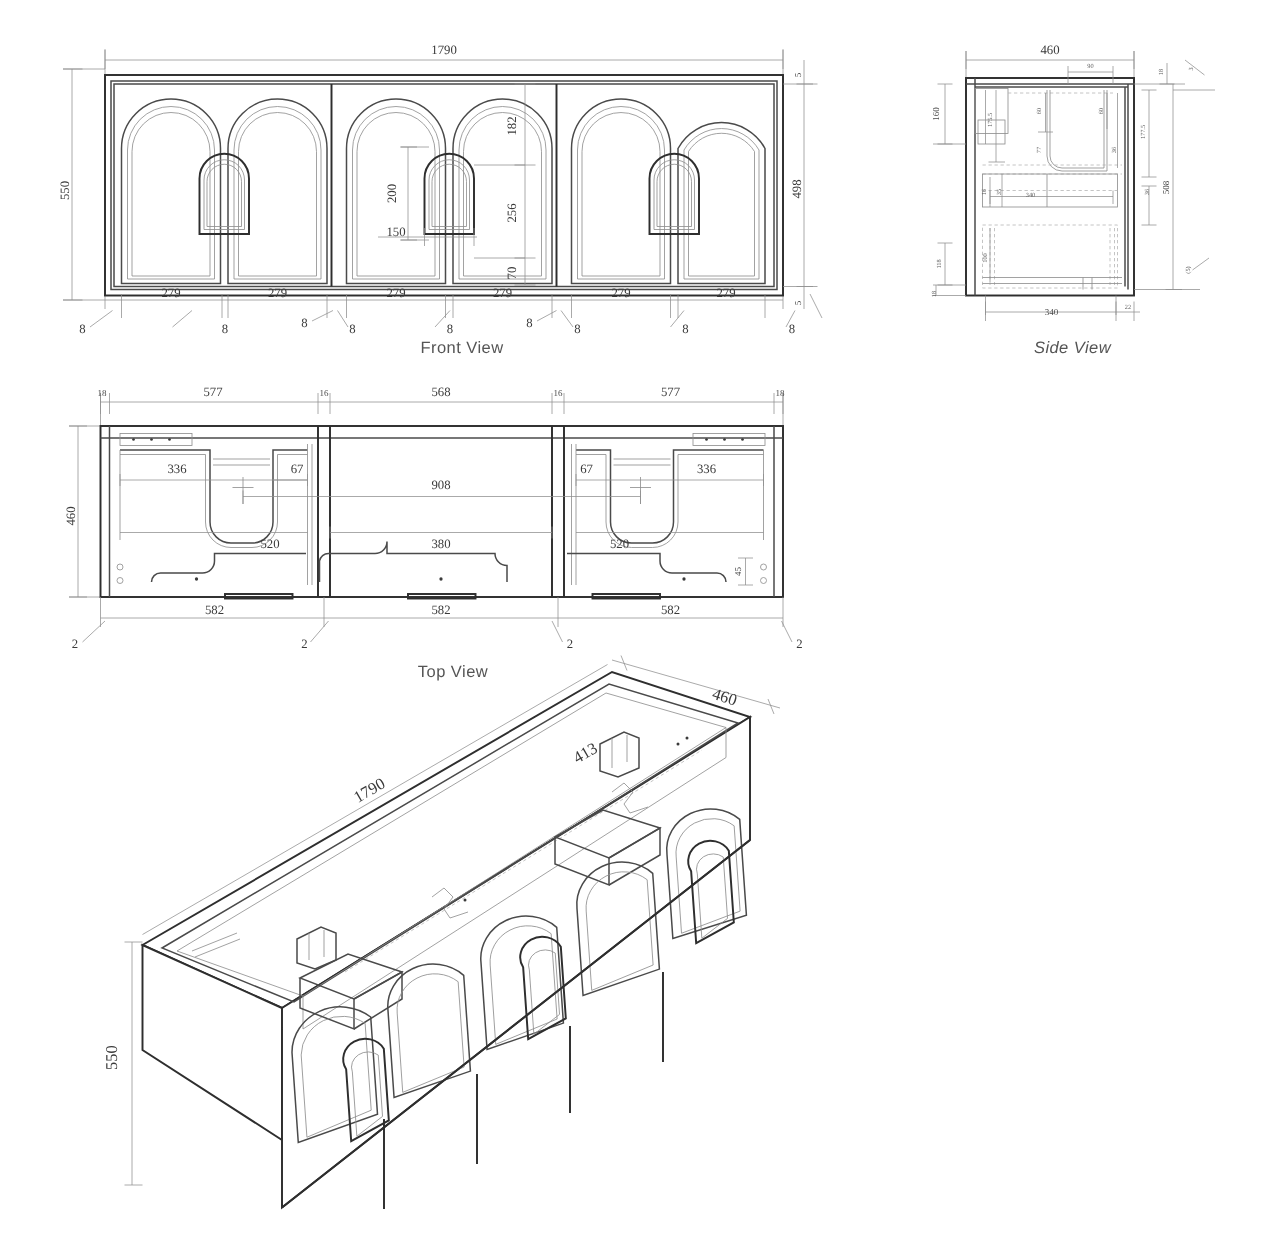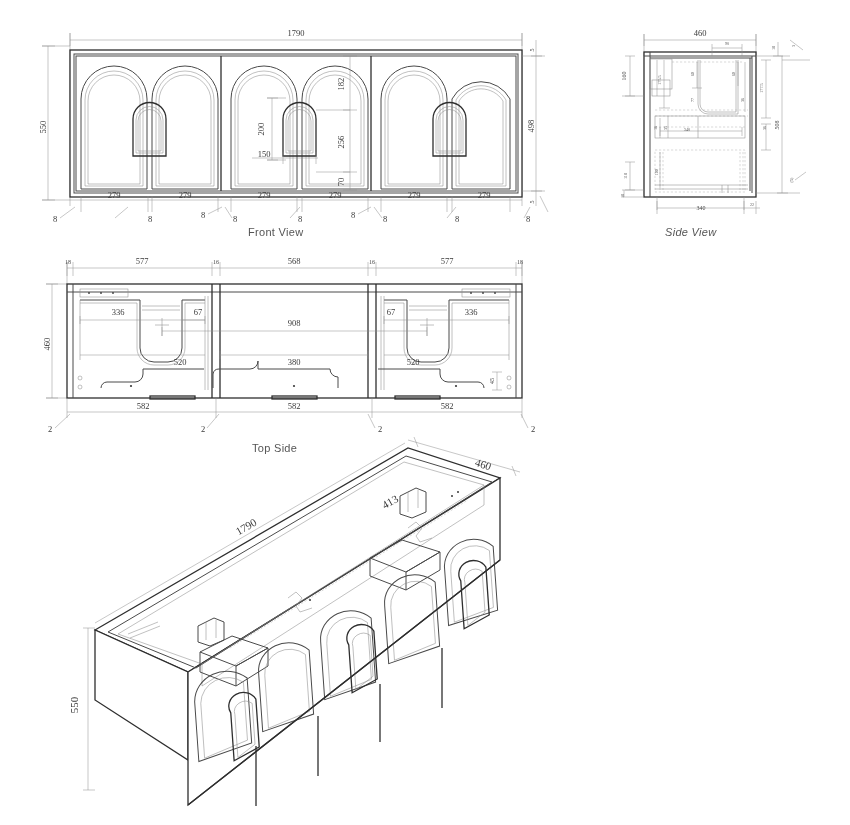--- a/index.html
+++ b/index.html
@@ -1,20 +1,20 @@
 <!DOCTYPE html>
 <html><head>
 <meta charset="utf-8">
 <style>
   html,body{margin:0;padding:0;background:#ffffff;}
   body{width:850px;height:825px;position:relative;overflow:hidden;
        font-family:"Liberation Sans",sans-serif;color:#333;}
   .drawing{position:absolute;left:0;top:0;width:850px;height:825px;}
   .view-label{position:absolute;font-size:11px;color:#555;letter-spacing:.3px;
-              white-space:nowrap;text-align:left;}
+              white-space:nowrap;text-align:center;}
   svg{position:absolute;left:0;top:0;overflow:visible;}
   .ln{stroke:#4a4a4a;stroke-width:1;fill:none;}
   .ln2{stroke:#2e2e2e;stroke-width:1.3;fill:none;}
   .thin{stroke:#8e8e8e;stroke-width:.55;fill:none;}
   .dim{stroke:#8e8e8e;stroke-width:.5;fill:none;}
   .hid{stroke:#b0b0b0;stroke-width:.5;fill:none;stroke-dasharray:2.2 1.8;}
   .fill-w{fill:#ffffff;}
   .dtxt{font-family:"Liberation Serif",serif;font-size:8.5px;fill:#3a3a3a;}
   .dtxt-s{font-family:"Liberation Serif",serif;font-size:6px;fill:#4a4a4a;}
   .dtxt-xs{font-family:"Liberation Serif",serif;font-size:4.2px;fill:#5a5a5a;}
@@ -489,15 +489,15 @@
   <text class="dtxt" x="380" y="432" text-anchor="middle">2</text>
   <text class="dtxt" x="533" y="432" text-anchor="middle">2</text>
 
   <text class="dtxt-iso" x="248" y="530" text-anchor="middle" transform="rotate(-30 248 530)">1790</text>
   <text class="dtxt-iso" x="482" y="468" text-anchor="middle" transform="rotate(18 482 468)">460</text>
   <text class="dtxt-iso" x="78" y="705" text-anchor="middle" transform="rotate(-90 78 705)">550</text>
   <text class="dtxt-iso" x="392" y="505" text-anchor="middle" transform="rotate(-30 392 505)">413</text>
 </svg>
 
 <div class="view-label" style="left:665px;top:226px;width:100px;font-style:italic;">Side View</div>
-<div class="view-label" style="left:252px;top:442px;width:100px;">Top Side</div>
+<div class="view-label" style="left:252px;top:442px;width:100px;">Top View</div>
 
 </div>
 
 </body></html>

